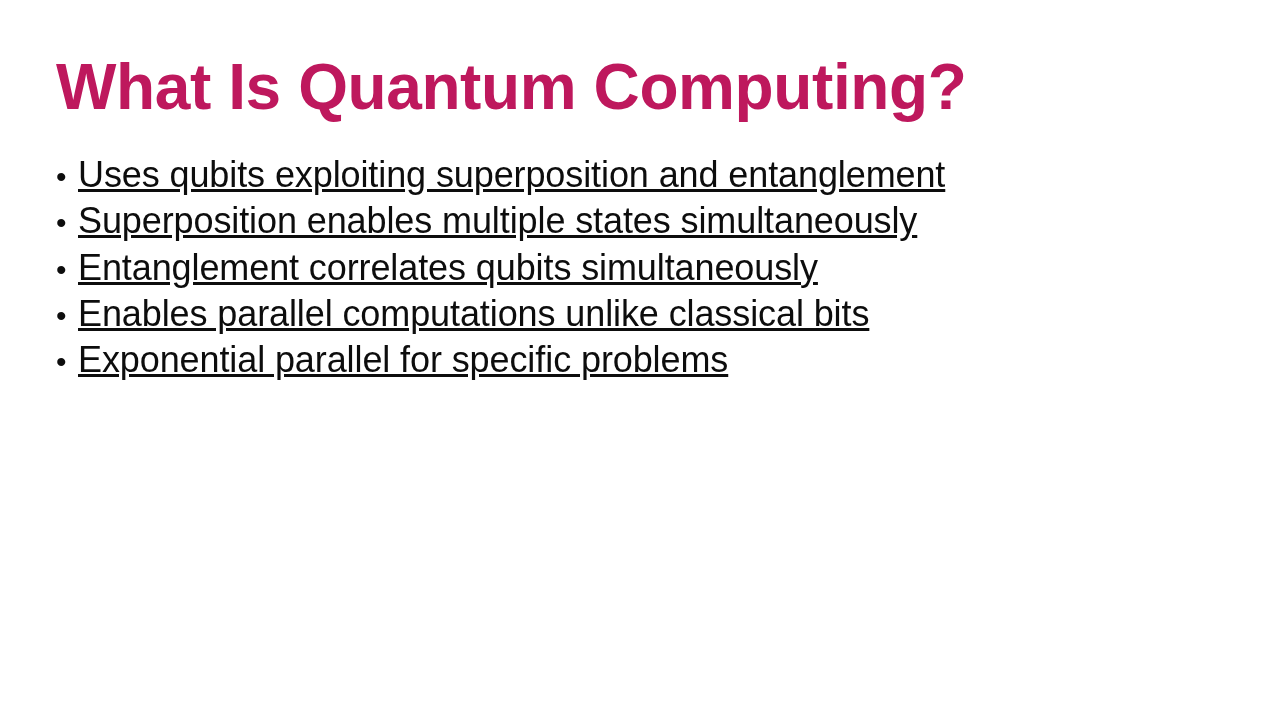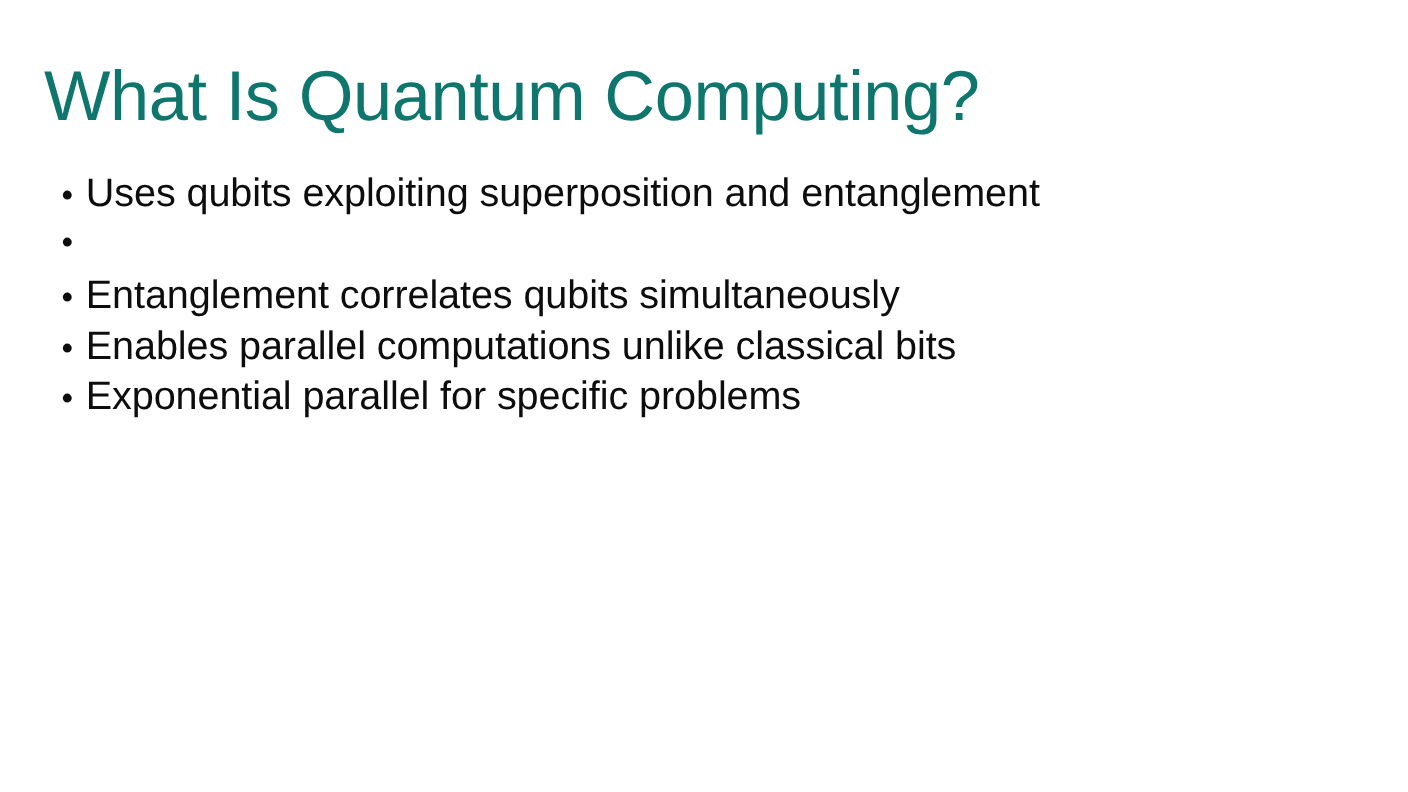--- a/index.html
+++ b/index.html
@@ -19,30 +19,30 @@
   #slide {
     position: relative;
     width: 1280px;
     height: 720px;
     background: #ffffff;
     box-sizing: border-box;
   }
 
   #slide-title {
     position: absolute;
-    left: 40px;
+    left: 56px;
     top: 48px;
     width: 1160px;
     margin: 0;
     font-family: "Liberation Sans", sans-serif;
     font-size: 64px;
-    font-weight: 400;
+    font-weight: 700;
     line-height: 78px;
     letter-spacing: -0.4px;
-    color: #0f766e;
+    color: #be185d;
     white-space: nowrap;
   }
 
   #bullet-list {
     position: absolute;
     left: 56px;
     top: 152px;
     width: 1168px;
     margin: 0;
     padding: 0;
@@ -67,38 +67,40 @@
     width: 22px;
     font-size: 30px;
     line-height: 46.3px;
     color: #0d0d0d;
     text-align: left;
   }
 
   .bullet-text {
     flex: 0 1 auto;
     line-height: 46.3px;
+    text-decoration: underline;
   }
 </style>
 </head>
 <body>
 
 <div id="slide">
 
   <h1 id="slide-title">What Is Quantum Computing?</h1>
 
   <ul id="bullet-list">
 
     <li class="bullet-item">
       <span class="bullet-marker">•</span>
       <span class="bullet-text">Uses qubits exploiting superposition and entanglement</span>
     </li>
 
     <li class="bullet-item">
       <span class="bullet-marker">•</span>
+      <span class="bullet-text">Superposition enables multiple states simultaneously</span>
     </li>
 
     <li class="bullet-item">
       <span class="bullet-marker">•</span>
       <span class="bullet-text">Entanglement correlates qubits simultaneously</span>
     </li>
 
     <li class="bullet-item">
       <span class="bullet-marker">•</span>
       <span class="bullet-text">Enables parallel computations unlike classical bits</span>

